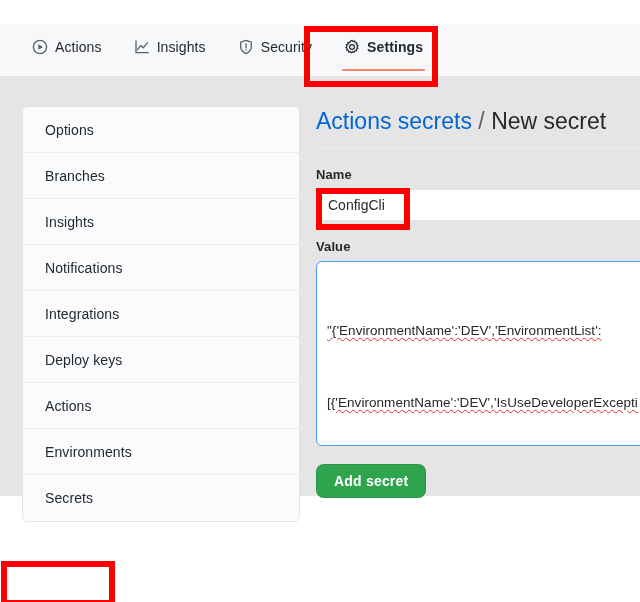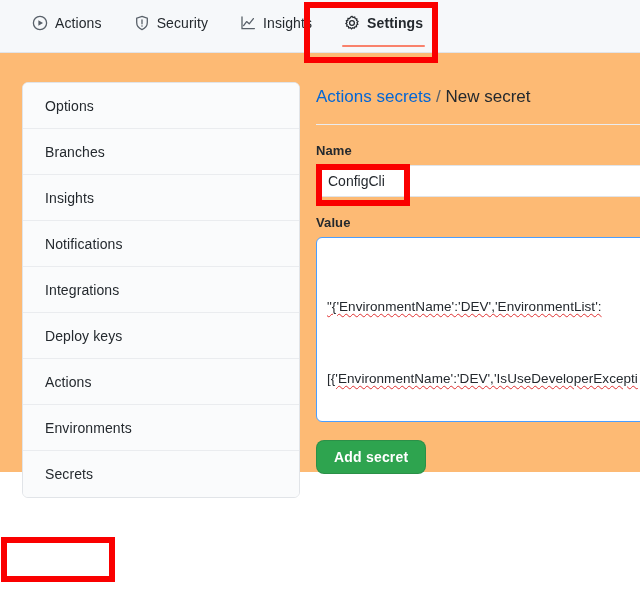--- a/index.html
+++ b/index.html
@@ -7,21 +7,22 @@
     margin: 0; padding: 0;
     width: 640px; height: 602px;
     background: #ffffff;
     font-family: "Liberation Sans", sans-serif;
     overflow: hidden;
   }
 
   #page {
     position: relative;
     width: 640px; height: 472px;
-    background: #fdba74;
+    background: #e5e5e5;
+    margin-top: 24px;
   }
 
   
   .nav-bar {
     position: absolute;
     left: 0; top: 0;
     width: 640px; height: 53px;
     background: #f6f8fa;
     border-bottom: 1px solid #e1e4e8;
   }
@@ -90,21 +91,21 @@
   }
   .side-item:last-child { border-bottom: none; text-align: center; }
 
   
   .main {
     position: absolute;
     left: 316px; top: 82px;
     width: 330px;
   }
   .breadcrumb {
-    font-size: 17px;
+    font-size: 23px;
     line-height: 30px;
     color: #24292e;
     white-space: nowrap;
     padding-bottom: 12px;
     border-bottom: 1px solid #eaecef;
     width: 324px;
   }
   .breadcrumb .crumb-link {
     color: #0366d6;
     cursor: pointer;
@@ -200,36 +201,36 @@
             <circle cx="8" cy="8" r="6.6"></circle>
             <path d="M6.4 5.2 L11 8 L6.4 10.8 Z" fill="#586069" stroke="none"></path>
           </svg>
         </span>
         <span class="tab-label">Actions</span>
       </div>
 
       <div class="nav-tab">
         <span class="tab-icon">
           <svg width="16" height="16" viewBox="0 0 16 16" fill="none" stroke="#586069" stroke-width="1.3">
+            <path d="M2 2 V13.6 H14.4" stroke-linecap="round"></path>
+            <path d="M3.6 10.6 L6.6 6.6 L9.2 8.8 L13.4 3.6" stroke-linecap="round" stroke-linejoin="round"></path>
+          </svg>
+        </span>
+        <span class="tab-label">Insights</span>
+      </div>
+
+      <div class="nav-tab">
+        <span class="tab-icon">
+          <svg width="16" height="16" viewBox="0 0 16 16" fill="none" stroke="#586069" stroke-width="1.3">
             <path d="M8 1.4 L13.3 3.2 V7.6 C13.3 11 10.9 13.5 8 14.6 C5.1 13.5 2.7 11 2.7 7.6 V3.2 Z"></path>
             <line x1="8" y1="5" x2="8" y2="8.8" stroke-linecap="round"></line>
             <circle cx="8" cy="10.9" r="0.75" fill="#586069" stroke="none"></circle>
           </svg>
         </span>
         <span class="tab-label">Security</span>
-      </div>
-
-      <div class="nav-tab">
-        <span class="tab-icon">
-          <svg width="16" height="16" viewBox="0 0 16 16" fill="none" stroke="#586069" stroke-width="1.3">
-            <path d="M2 2 V13.6 H14.4" stroke-linecap="round"></path>
-            <path d="M3.6 10.6 L6.6 6.6 L9.2 8.8 L13.4 3.6" stroke-linecap="round" stroke-linejoin="round"></path>
-          </svg>
-        </span>
-        <span class="tab-label">Insights</span>
       </div>
 
       <div class="nav-tab active">
         <span class="tab-icon">
           <svg width="16" height="16" viewBox="0 0 16 16" fill="none" stroke="#24292e" stroke-width="1.25">
             <circle cx="8" cy="8" r="2.4"></circle>
             <path d="M8 1.3 L9.1 2.5 L10.7 2 L11.2 3.6 L12.9 3.9 L12.6 5.5 L14 6.5 L13 7.8 L13.8 9.2 L12.4 10 L12.5 11.7 L10.9 11.8 L10.2 13.3 L8.7 12.7 L7.5 13.8 L6.4 12.6 L4.8 13 L4.4 11.5 L2.7 11.1 L3.1 9.6 L1.9 8.5 L3 7.3 L2.4 5.8 L3.9 5.2 L4 3.5 L5.6 3.6 L6.5 2.2 Z"></path>
           </svg>
         </span>
         <span class="tab-label">Settings</span>

